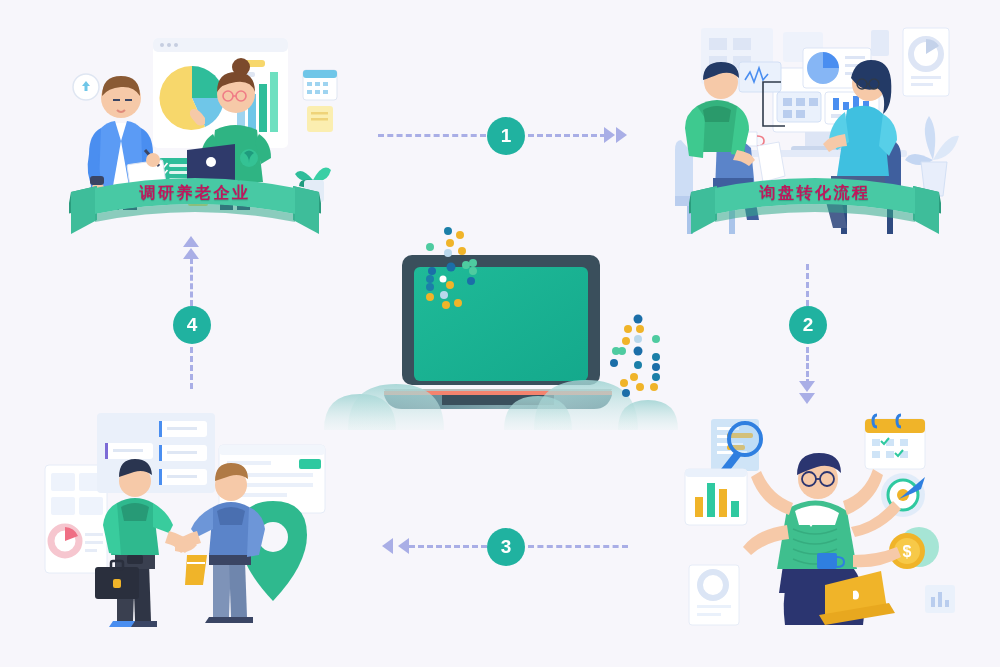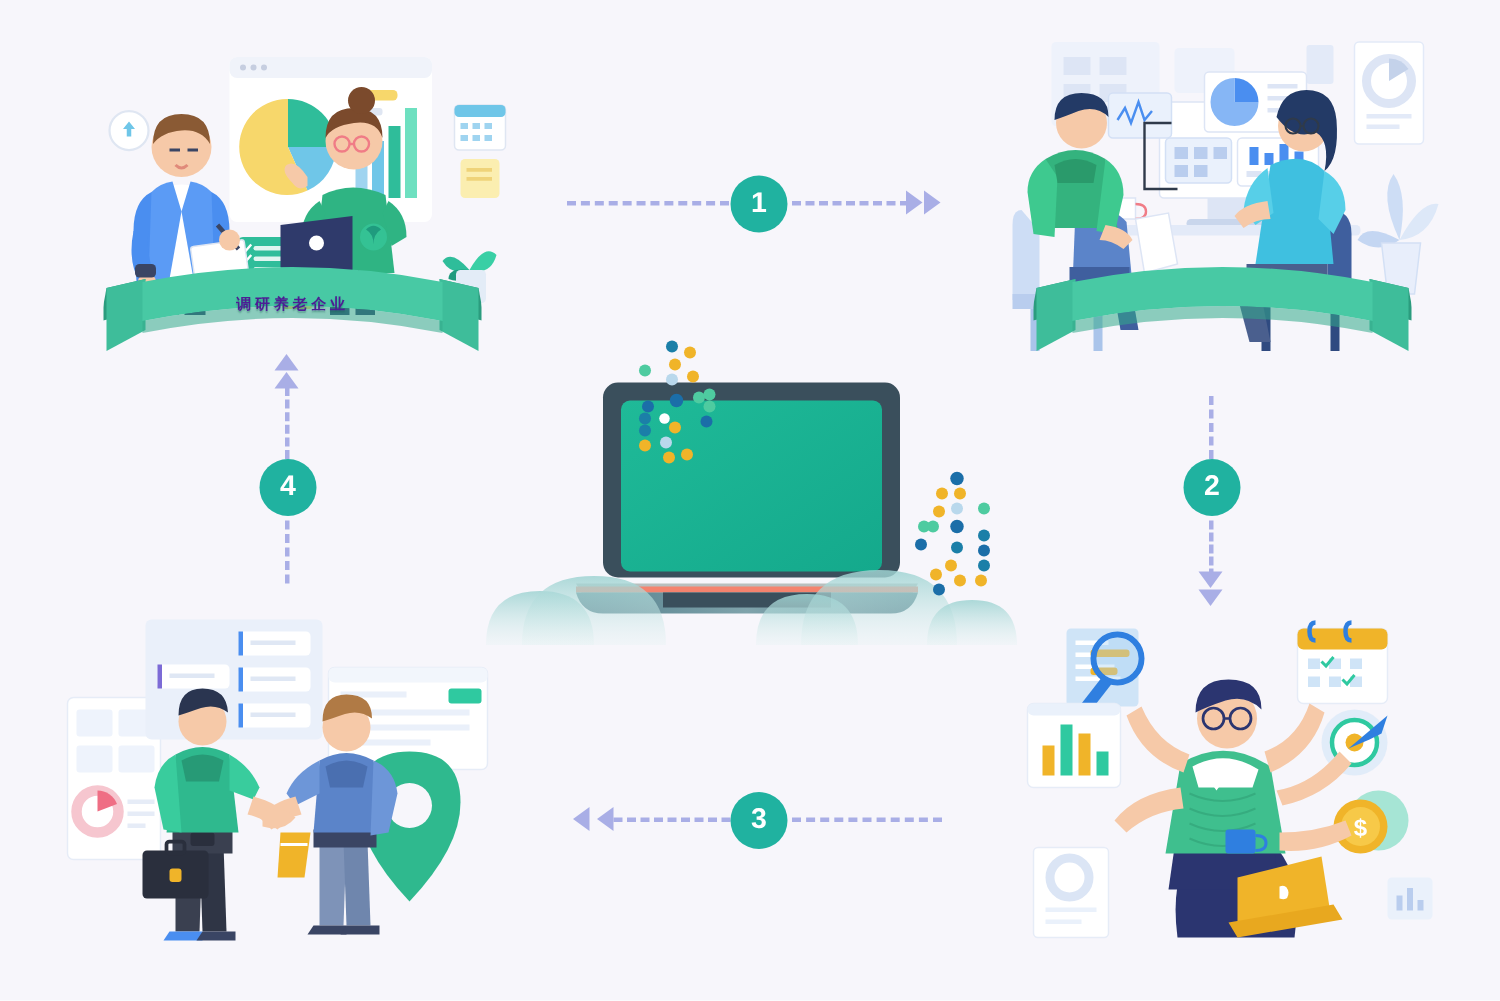--- a/index.html
+++ b/index.html
@@ -38,26 +38,26 @@
   .ribbon {
     position: absolute;
     left: 50%;
     transform: translateX(-50%);
     width: 252px;
     height: 62px;
   }
   .ribbon svg { width: 100%; height: 100%; display: block; }
   .ribbon-label {
     position: absolute;
-    top: 18px;
+    top: 5px;
     left: 0;
     width: 100%;
     text-align: center;
-    color: #4c1d95;
-    font-size: 10px;
+    color: #be185d;
+    font-size: 16px;
     letter-spacing: 2.5px;
     font-weight: bold;
     text-shadow: 0 1px 1px rgba(16,90,74,.35);
     white-space: nowrap;
   }
   .ribbon-tl { top: 168px; }
   .ribbon-tr { top: 168px; }
 
   
   .step-circle {
@@ -335,20 +335,21 @@
     </div>
     <div class="ribbon ribbon-tr">
       <svg viewBox="0 0 252 62" xmlns="http://www.w3.org/2000/svg">
         <path d="M2 14 l26 -6 -4 22 -26 6Z" fill="#2b9c7e"></path>
         <path d="M250 14 l-26 -6 4 22 26 6Z" fill="#2b9c7e"></path>
         <path d="M2 14 l26 -6 0 34 -26 14Z" fill="#3ebd9a"></path>
         <path d="M250 14 l-26 -6 0 34 26 14Z" fill="#3ebd9a"></path>
         <path d="M26 10 Q126 -10 226 10 L226 36 Q126 16 26 36 Z" fill="#48c9a4"></path>
         <path d="M26 36 Q126 16 226 36 L226 44 Q126 24 26 44 Z" fill="#33a98a" opacity=".55"></path>
       </svg>
+      <div class="ribbon-label">询盘转化流程</div>
     </div>
   </div>
 
   <div class="quad q-bl">
     <div class="illus">
       <svg viewBox="0 0 300 240" xmlns="http://www.w3.org/2000/svg">
 
         <rect x="10" y="60" width="62" height="108" rx="4" fill="#ffffff" stroke="#e6ecf7"></rect>
         <rect x="16" y="68" width="24" height="18" rx="2" fill="#eef3fc"></rect>
         <rect x="44" y="68" width="24" height="18" rx="2" fill="#eef3fc"></rect>

